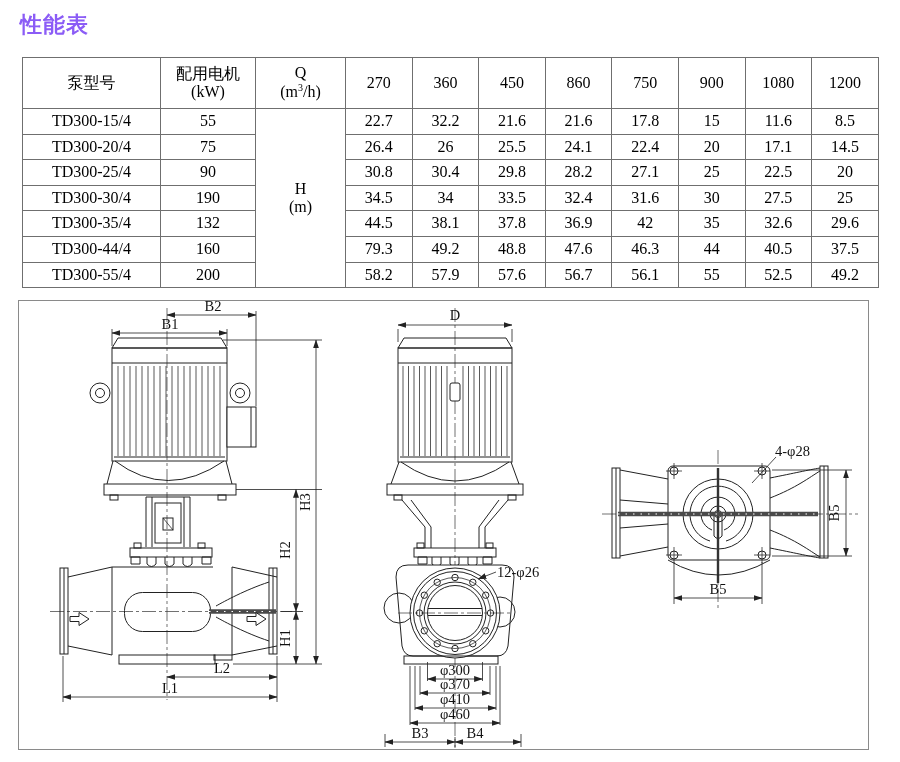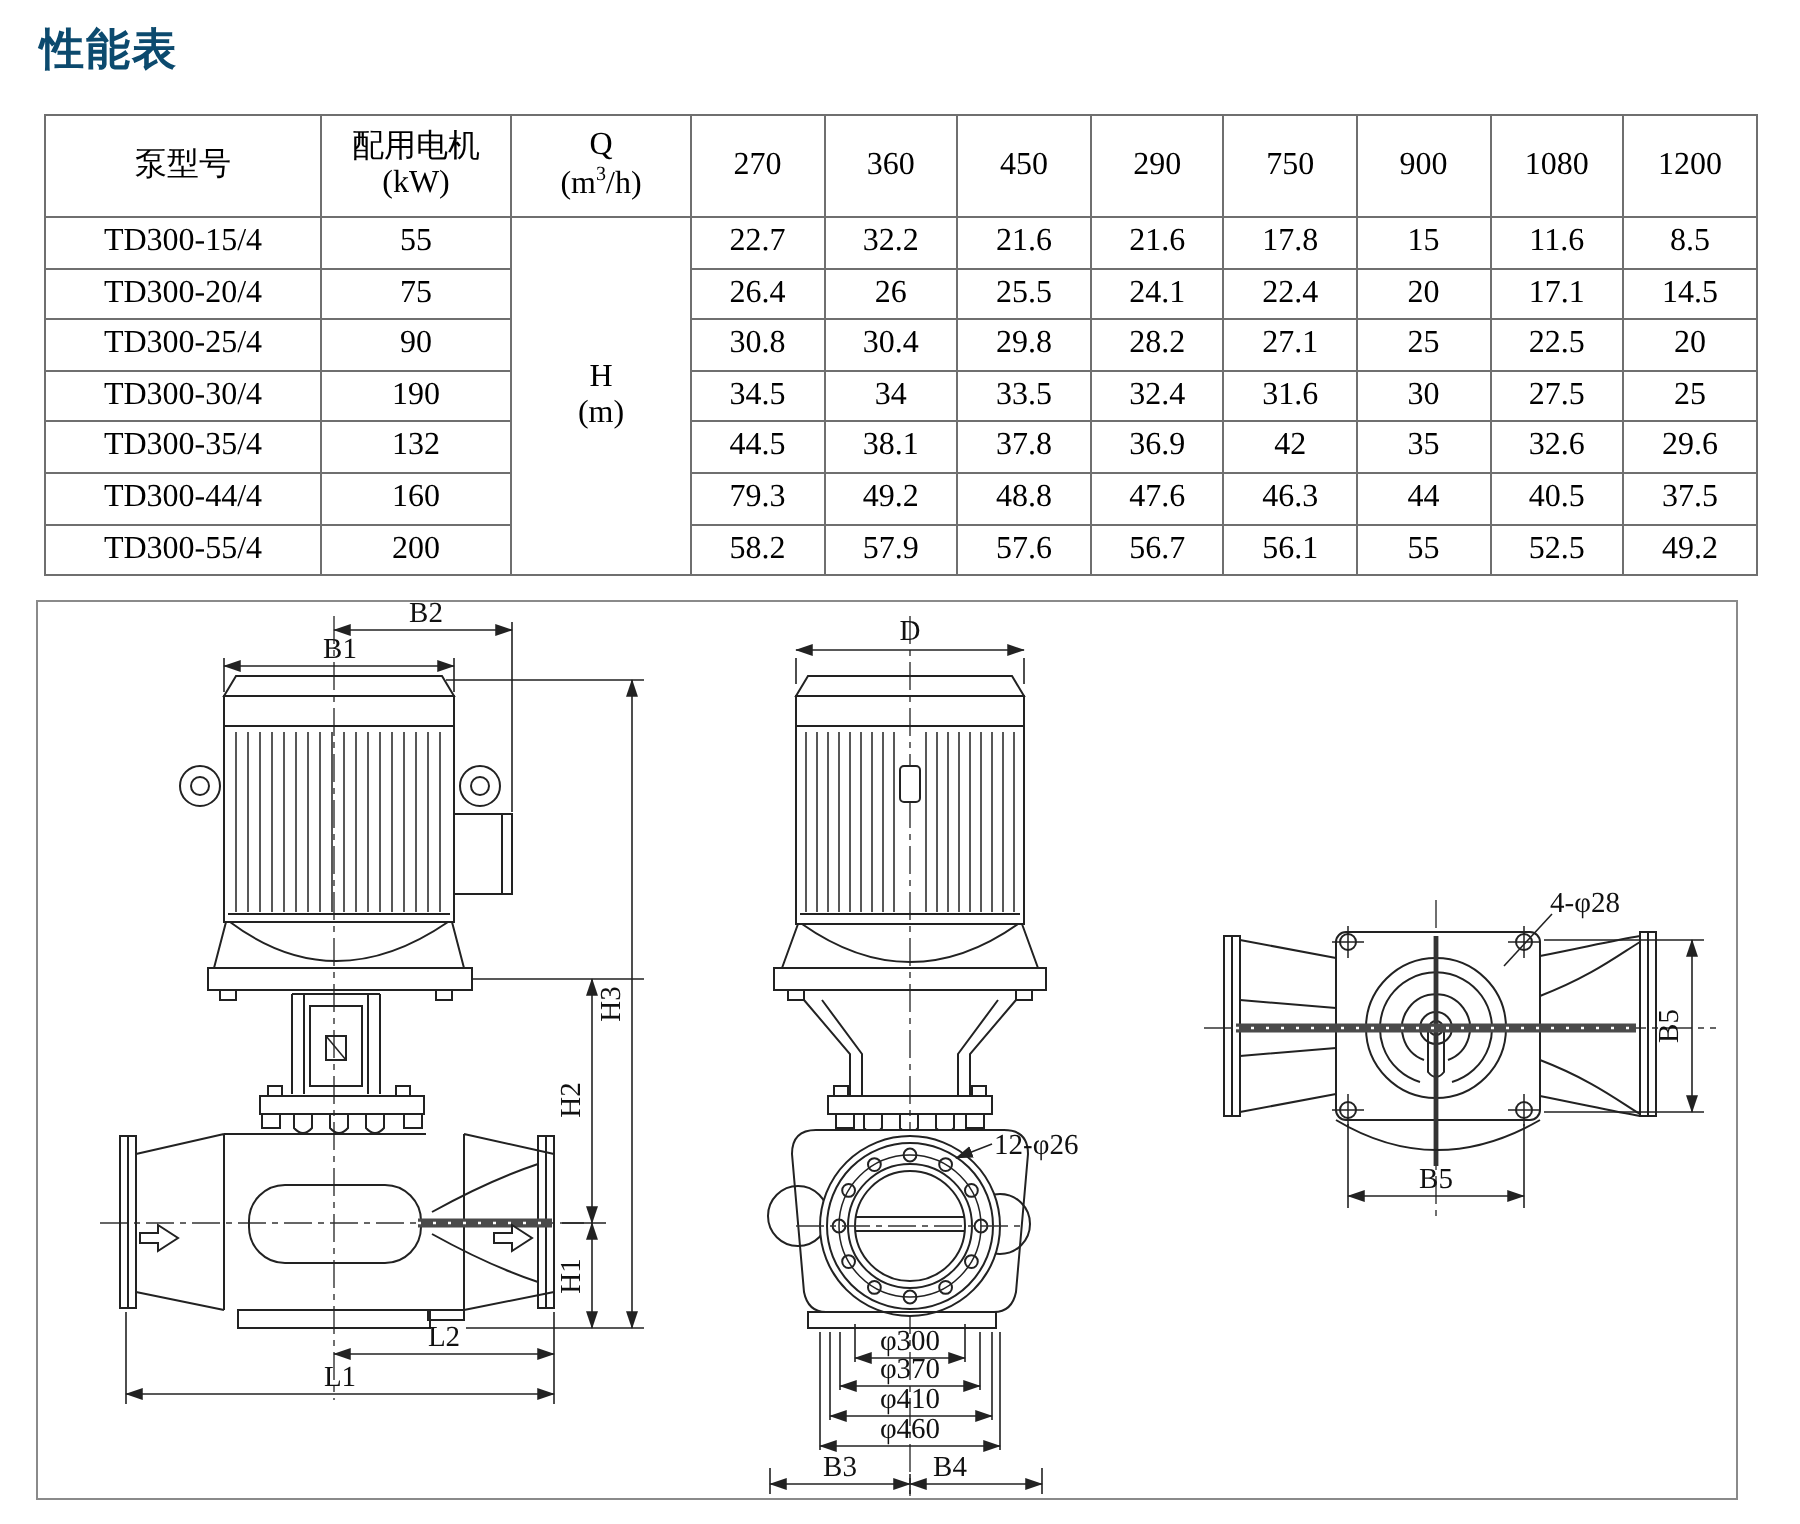--- a/index.html
+++ b/index.html
@@ -1,18 +1,18 @@
 <!DOCTYPE html>
 <html><head>
 <meta charset="utf-8">
 <style>
   html,body{margin:0;padding:0;}
   body{width:900px;height:762px;position:relative;background:#fff;font-family:"Liberation Serif",serif;}
   .page-title{position:absolute;left:20px;top:10px;font-family:"Liberation Sans",sans-serif;
-              font-weight:bold;font-size:22px;color:#0c4a6e;letter-spacing:1px;}
+              font-weight:bold;font-size:22px;color:#8b5cf6;letter-spacing:1px;}
   table.perf{position:absolute;left:22px;top:57px;border-collapse:collapse;table-layout:fixed;}
   table.perf td{border:1px solid #6f6f6f;text-align:center;vertical-align:middle;
                 font-family:"Liberation Serif",serif;font-size:16px;color:#000;padding:0;line-height:1.15;}
   table.perf tr.hdr td{height:50px;}
   table.perf tr.data td{height:24.6px;}
   table.perf sup{font-size:10px;}
   .drawing-wrap{position:absolute;left:0;top:295px;width:900px;height:467px;}
   .ln{stroke:#222;stroke-width:1;fill:none;}
   .lnf{stroke:#222;stroke-width:1;fill:#fff;}
   .fin{stroke:#222;stroke-width:0.75;fill:none;}
@@ -49,21 +49,21 @@
       <div>配用电机</div>
       <div>(kW)</div>
     </td>
     <td>
       <div>Q</div>
       <div><span>(m</span><sup>3</sup><span>/h)</span></div>
     </td>
     <td>270</td>
     <td>360</td>
     <td>450</td>
-    <td>290</td>
+    <td>860</td>
     <td>750</td>
     <td>900</td>
     <td>1080</td>
     <td>1200</td>
   </tr>
   <tr class="data">
     <td>TD300-15/4</td>
     <td>55</td>
     <td rowspan="7">
       <div>H</div>

